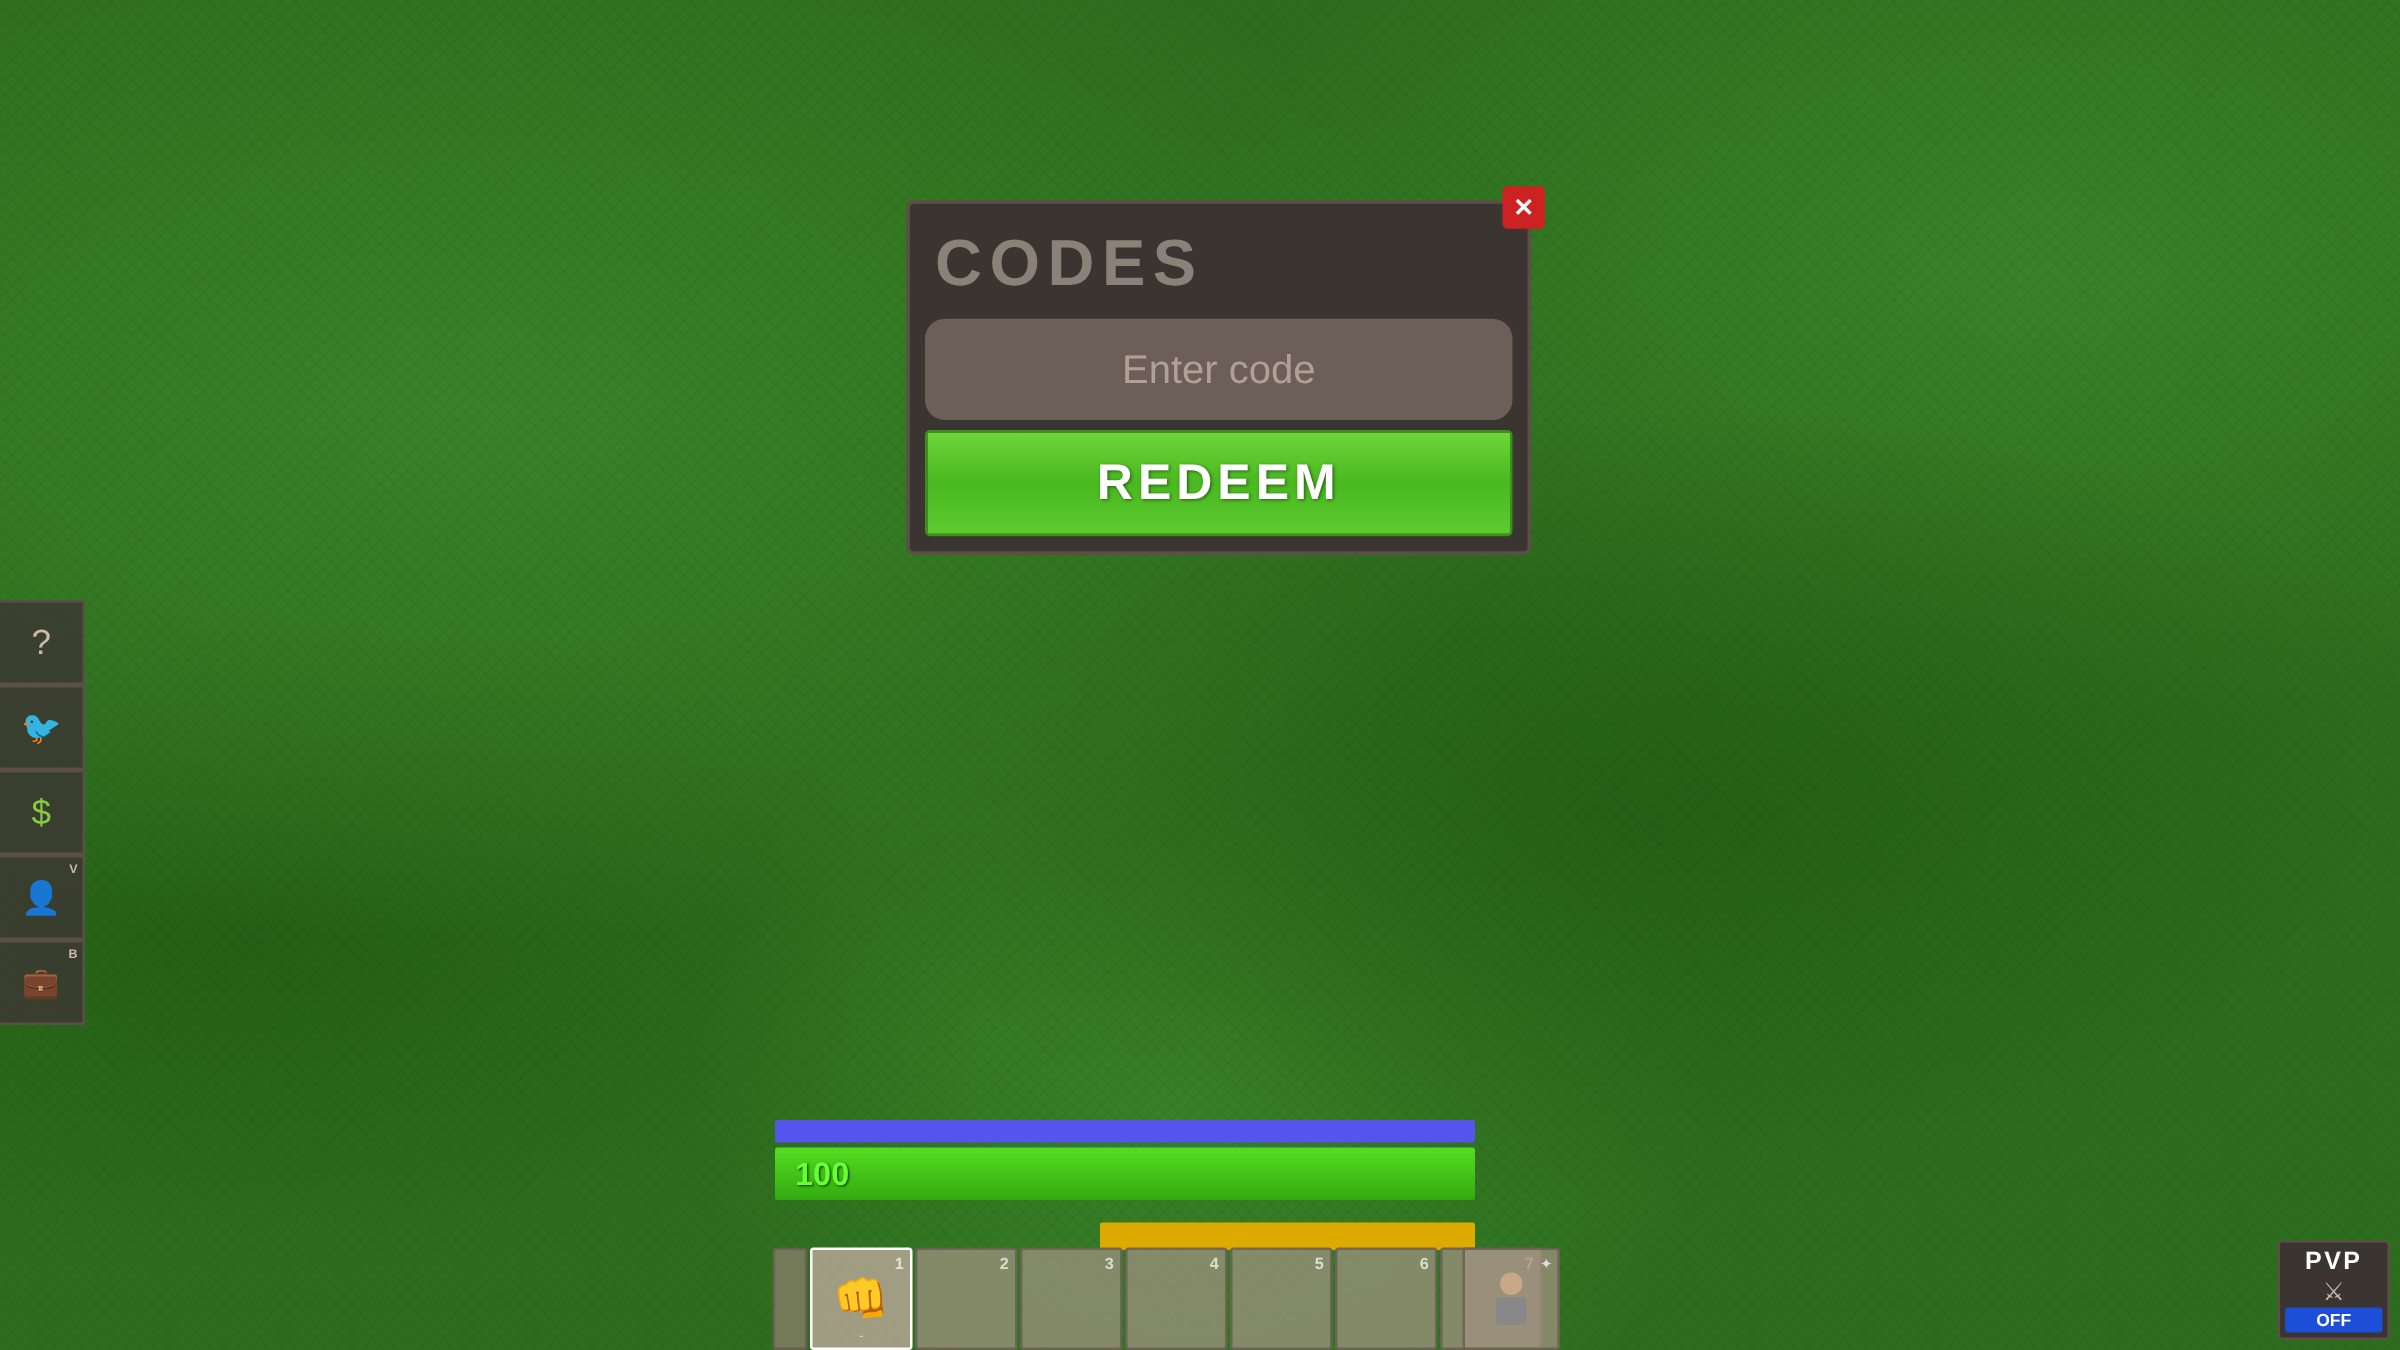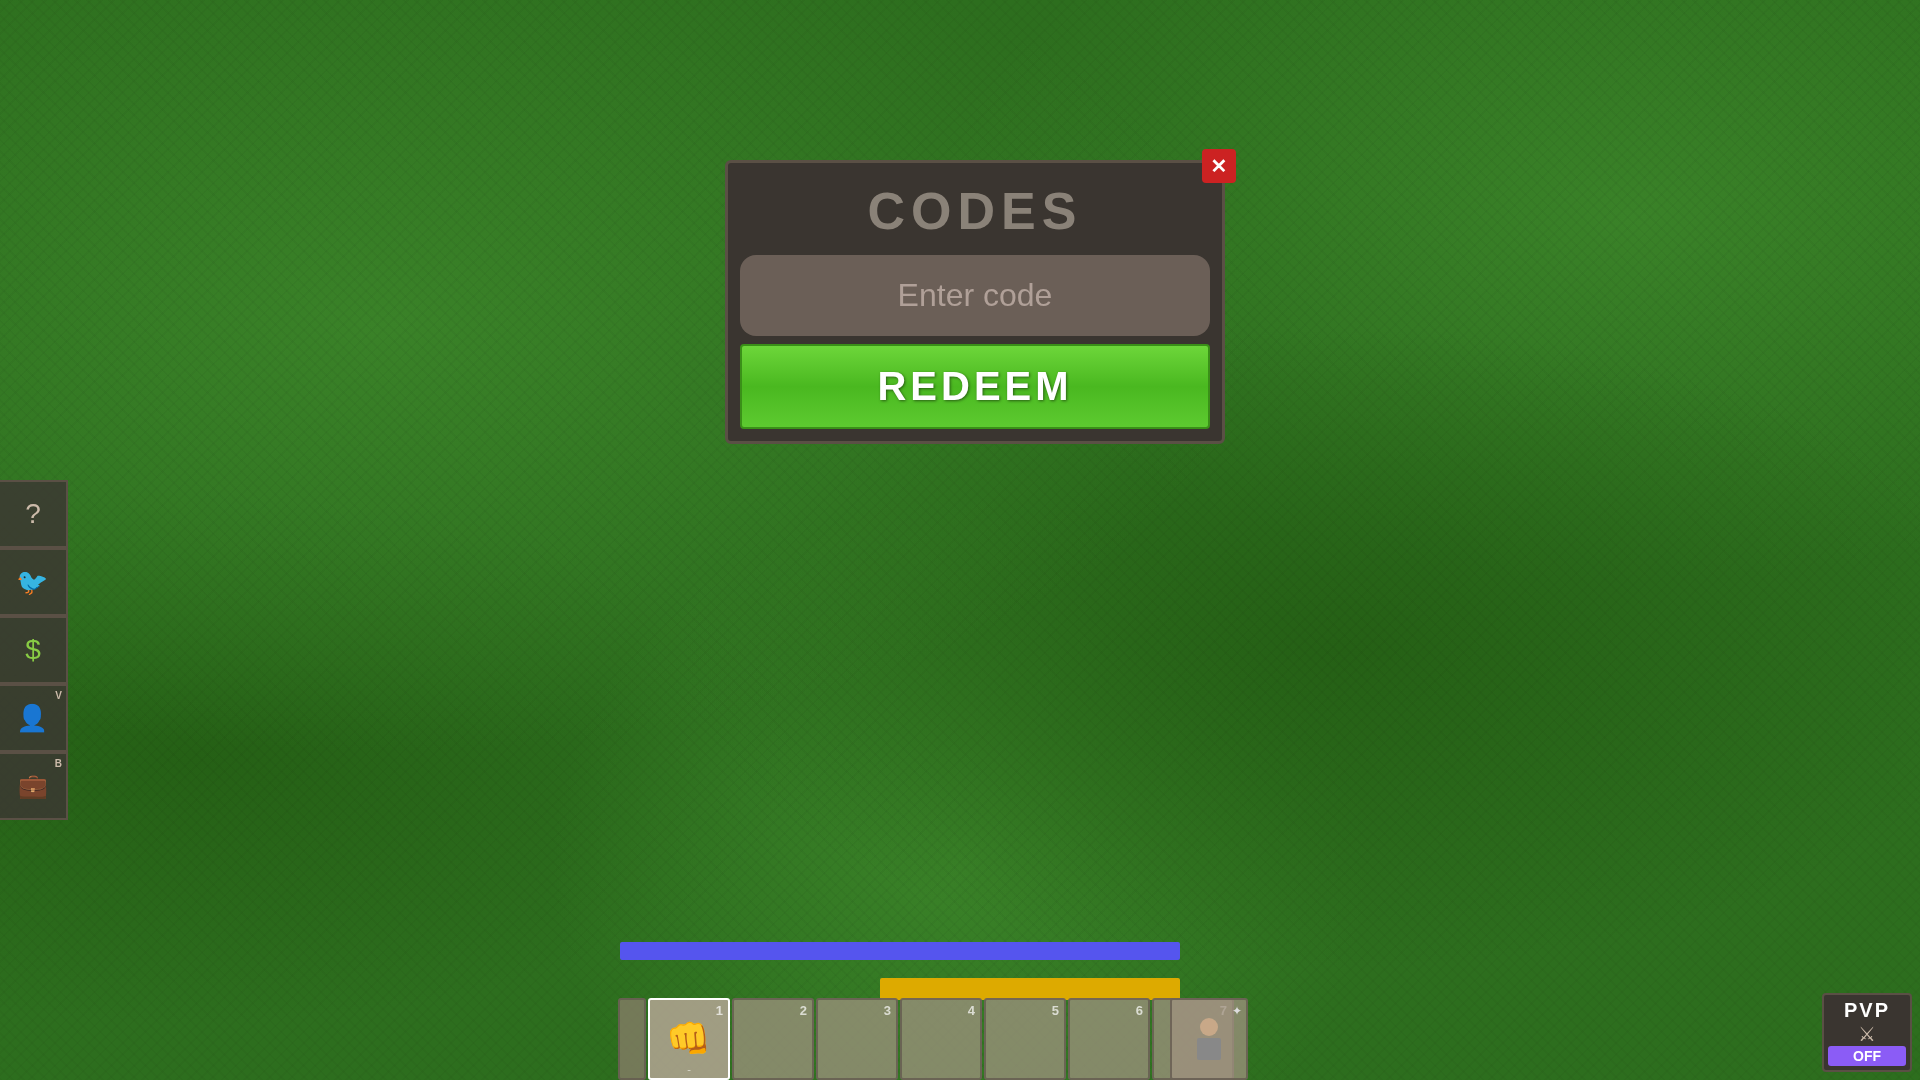--- a/index.html
+++ b/index.html
@@ -55,21 +55,20 @@
       width: 500px;
       background: #3a3530;
       border: 3px solid #5a5045;
       border-radius: 6px;
       padding: 0;
       overflow: visible;
     }
 
     .modal-header {
       padding: 18px 20px 14px;
-      text-align: center;
       position: relative;
     }
 
     .modal-title {
       font-size: 52px;
       font-weight: 900;
       color: #8a8278;
       letter-spacing: 6px;
       text-transform: uppercase;
       font-family: 'Arial Black', Arial, sans-serif;
@@ -336,21 +335,21 @@
       color: white;
       letter-spacing: 2px;
     }
 
     .pvp-swords {
       font-size: 20px;
       color: #ccbbaa;
     }
 
     .pvp-off {
-      background: #8b5cf6;
+      background: #1d4ed8;
       color: white;
       font-size: 14px;
       font-weight: 900;
       padding: 2px 8px;
       border-radius: 3px;
       width: 100%;
       text-align: center;
     }
 
     
@@ -394,20 +393,24 @@
     <span style="font-size:26px;">👤</span>
   </div>
   <div class="sidebar-btn">
     <span class="badge">B</span>
     <span style="font-size:24px;">💼</span>
   </div>
 </div>
 
 <div class="bars-container">
   <div class="bar-blue"></div>
+  <div class="bar-green-container">
+    <div class="bar-green-fill"></div>
+    <span class="bar-green-text">100</span>
+  </div>
 </div>
 
 <div class="bar-yellow"></div>
 
 <div class="hotbar">
 
   <div class="hotbar-slot-narrow"></div>
 
   <div class="hotbar-slot active">
     <span class="hotbar-slot-number">1</span>

